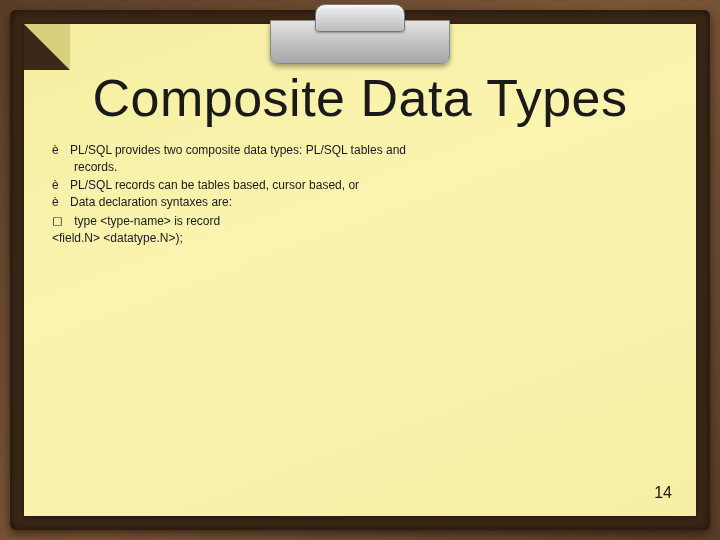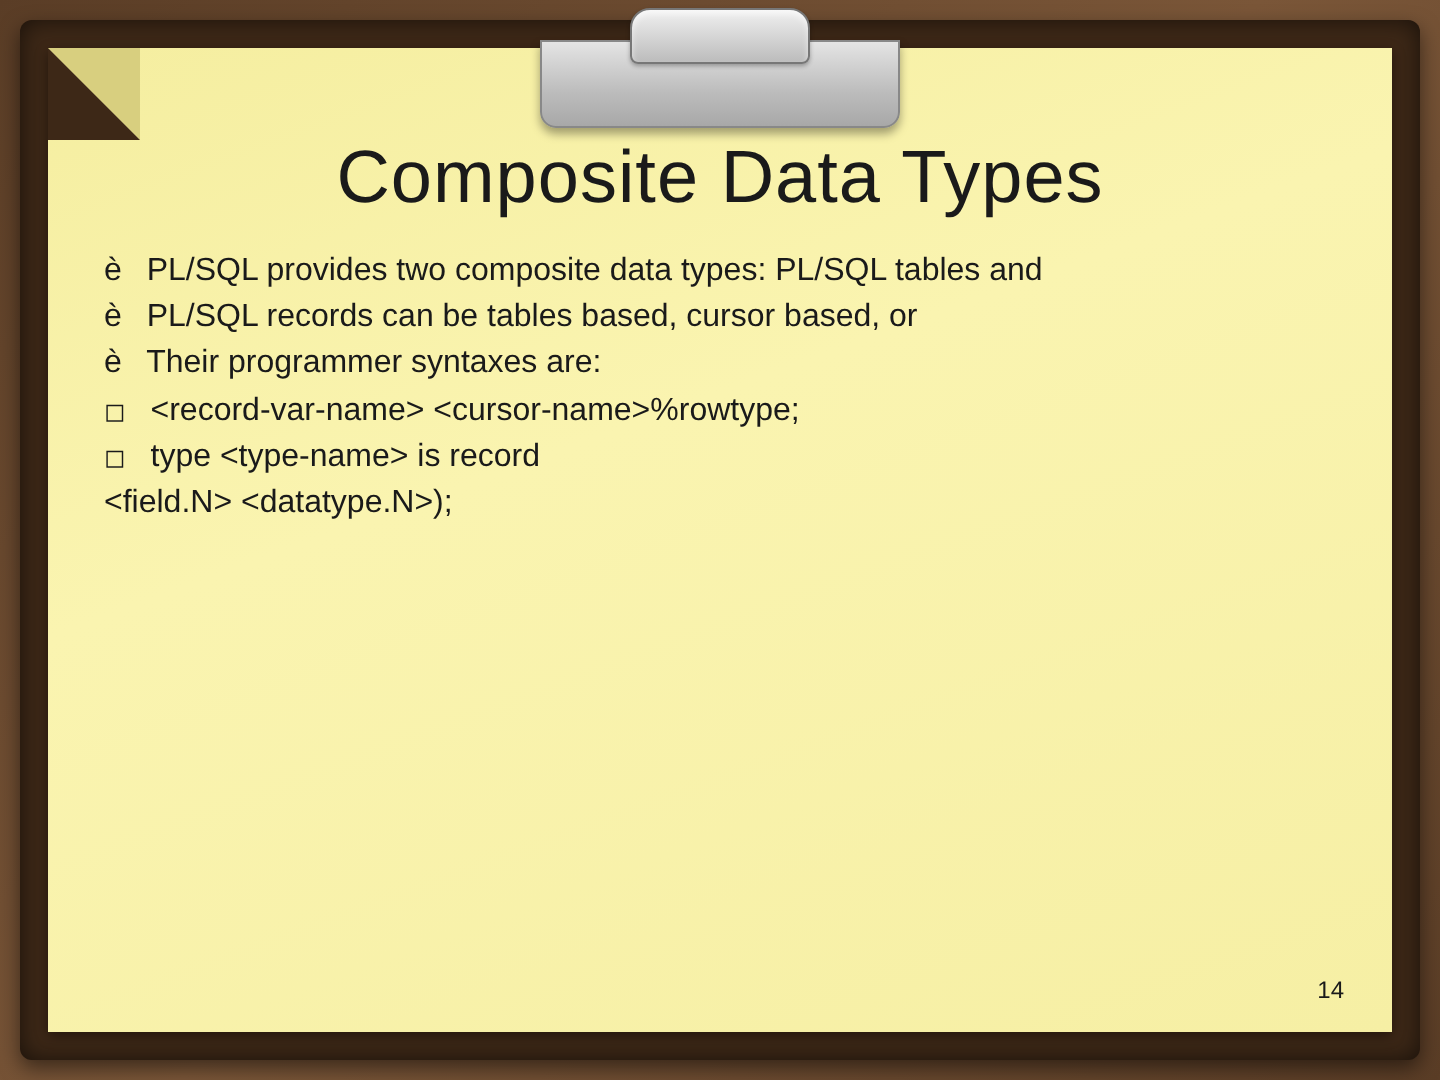--- a/index.html
+++ b/index.html
@@ -82,29 +82,29 @@
   }
   .content {
     position: absolute;
     top: 44px;
     left: 28px;
     right: 28px;
     bottom: 20px;
   }
   .title {
     font-family: "Comic Sans MS", "Chalkboard SE", cursive, sans-serif;
-    font-size: 37px;
+    font-size: 52px;
     font-weight: 400;
     color: #1a1a1a;
     text-align: center;
     margin-bottom: 14px;
     letter-spacing: 0.5px;
   }
   .body-text {
-    font-size: 16px;
+    font-size: 12px;
     line-height: 1.45;
     color: #1a1a1a;
   }
   .line {
     margin: 0;
   }
   .bullet-arrow::before {
     content: "è";
     margin-right: 8px;
   }
@@ -114,50 +114,48 @@
     margin-right: 8px;
   }
   .indent-more {
     padding-left: 22px;
     display: block;
   }
   .page-num {
     position: absolute;
     bottom: 14px;
     right: 24px;
-    font-size: 12px;
+    font-size: 16px;
     color: #1a1a1a;
   }
 </style>
 </head>
 <body>
 
 <div class="frame">
   <div class="note">
     <div class="fold"></div>
     <div class="clip">
       <div class="base"></div>
       <div class="handle"></div>
     </div>
 
     <div class="content">
       <h1 class="title">Composite Data Types</h1>
 
       <div class="body-text">
         <div class="line bullet-arrow">
           <span>PL/SQL provides two composite data types: PL/SQL tables and</span>
+          <span class="indent-more">records.</span>
         </div>
         <div class="line bullet-arrow">
           <span> PL/SQL records can be tables based, cursor based, or</span>
         </div>
         <div class="line bullet-arrow">
-          <span>Their programmer syntaxes are:</span>
-        </div>
-        <div class="line bullet-square">
-          <span>&lt;record-var-name&gt; &lt;cursor-name&gt;%rowtype;</span>
+          <span>Data declaration syntaxes are:</span>
         </div>
         <div class="line bullet-square">
           <span>type &lt;type-name&gt; is record</span>
         </div>
         <div class="line">&lt;field.N&gt; &lt;datatype.N&gt;);</div>
       </div>
     </div>
 
     <div class="page-num">14</div>
   </div>

